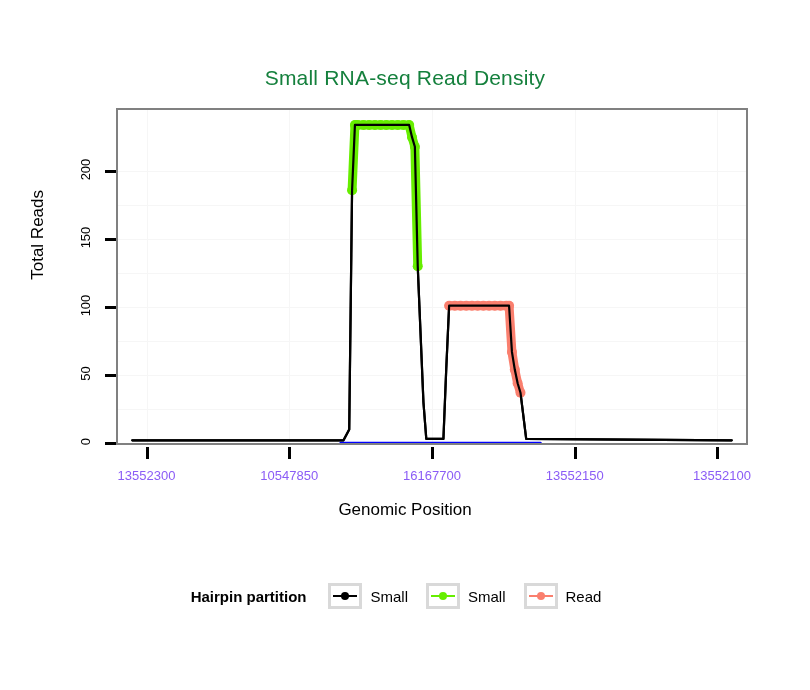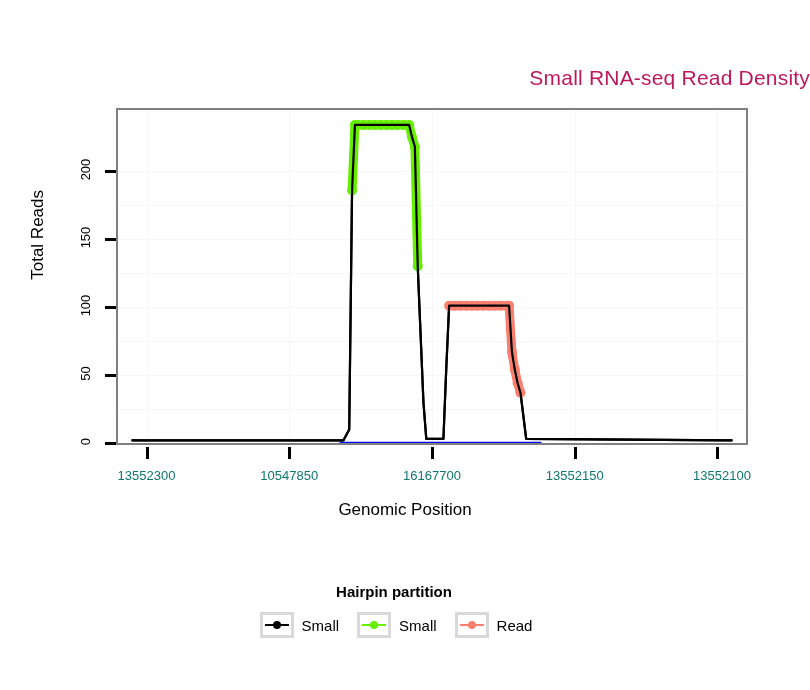--- a/index.html
+++ b/index.html
@@ -9,23 +9,23 @@
     font-family:"Liberation Sans", sans-serif;
     color:#000000;
     overflow:hidden;
     position:relative;
   }
   #root{position:absolute;inset:0;}
 
   .chart-title{
     position:absolute;
     left:0;right:0;top:66px;
-    text-align:right;
+    text-align:center;
     font-size:21px;
-    color:#be185d;
+    color:#15803d;
     letter-spacing:0.2px;
   }
 
   
   .plot-frame{
     position:absolute;
     left:116px;top:108px;
     width:632px;height:337px;
     box-sizing:border-box;
     border:2px solid #808080;
@@ -46,21 +46,21 @@
     white-space:nowrap;
     transform-origin:50% 50%;
   }
   .ytick-label span{display:block;transform:rotate(-90deg);}
 
   .xtick-mark{position:absolute;width:3px;height:12px;background:#000;top:447px;}
   .xtick-label{
     position:absolute;
     top:468px;
     font-size:13px;
-    color:#0f766e;
+    color:#8b5cf6;
     white-space:nowrap;
     text-align:left;
     transform:translateX(-50%);
   }
 
   .axis-title-x{
     position:absolute;
     left:0;right:0;top:500px;
     text-align:center;
     font-size:17px;
@@ -74,23 +74,22 @@
     transform:rotate(-90deg) translate(-100%,0);
   }
 
   
   .legend{
     position:absolute;
     left:0;right:0;top:583px;
     display:flex;
     align-items:center;
     justify-content:center;
-    gap:12px;
+    gap:0px;
     font-size:15px;
-    flex-direction:column;
   }
   .legend-title{
     font-weight:bold;
     font-size:15px;
     margin-right:22px;
     white-space:nowrap;
   }
   .legend-item{display:flex;align-items:center;gap:8px;margin-right:18px;}
   .legend-key{
     width:34px;height:26px;

